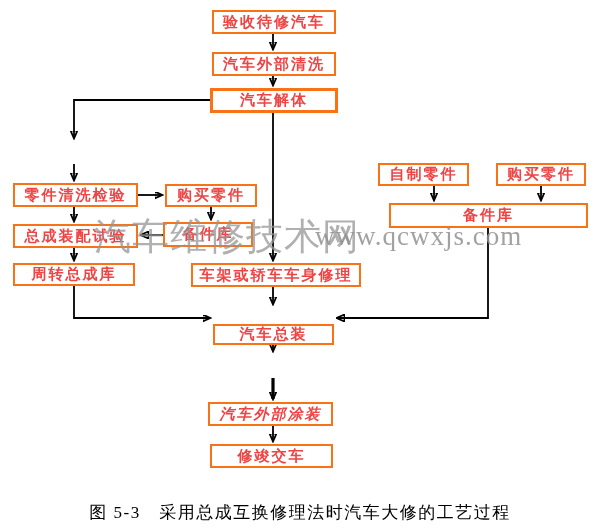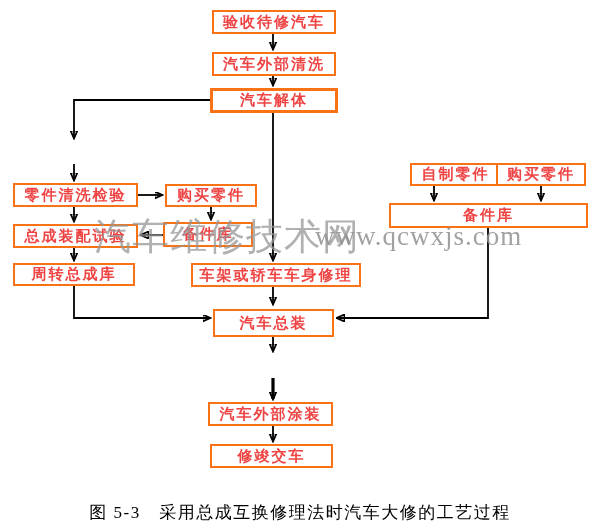--- a/index.html
+++ b/index.html
@@ -18,25 +18,25 @@
   #n-accept            {left:212px;top:10px;width:124px;height:24px;}
   #n-exterior-cleaning {left:212px;top:52px;width:124px;height:24px;}
   #n-disassembly       {left:210px;top:88px;width:128px;height:25px;}
   #n-assembly-removal  {left:14px; top:141px;width:122px;height:23px;}
   #n-parts-inspection  {left:13px; top:183px;width:125px;height:24px;}
   #n-parts-repair      {left:165px;top:184px;width:92px; height:23px;}
   #n-fitting-test      {left:13px; top:224px;width:125px;height:24px;}
   #n-spare-mid         {left:163px;top:222px;width:90px; height:25px;}
   #n-turnover-store    {left:13px; top:263px;width:122px;height:23px;}
   #n-frame-body-repair {left:191px;top:263px;width:170px;height:24px;}
-  #n-final-assembly    {left:213px;top:309px;width:121px;height:28px;}
+  #n-final-assembly    {left:213px;top:324px;width:121px;height:21px;}
   #n-test-adjustment   {left:210px;top:354px;width:125px;height:24px;}
-  #n-exterior-painting {left:208px;top:402px;width:125px;height:24px;}
+  #n-exterior-painting {left:208px;top:402px;width:125px;height:24px;font-style:italic;}
   #n-delivery          {left:210px;top:444px;width:123px;height:24px;}
-  #n-self-made-parts   {left:378px;top:163px;width:91px; height:23px;margin-left:32px;}
+  #n-self-made-parts   {left:378px;top:163px;width:91px; height:23px;}
   #n-purchased-parts   {left:496px;top:163px;width:90px; height:23px;}
   #n-spare-right       {left:389px;top:203px;width:199px;height:25px;}
 
   #connectors{position:absolute;left:0;top:0;z-index:1;}
   #connectors path{stroke:#000;stroke-width:1.8;fill:none;}
   #connectors path.thick{stroke-width:3.2;}
 
   .watermark-cn{
     position:absolute;left:94px;top:212px;z-index:5;pointer-events:none;
     font-family:"Liberation Serif",serif;font-size:37px;color:rgba(150,150,150,0.75);

